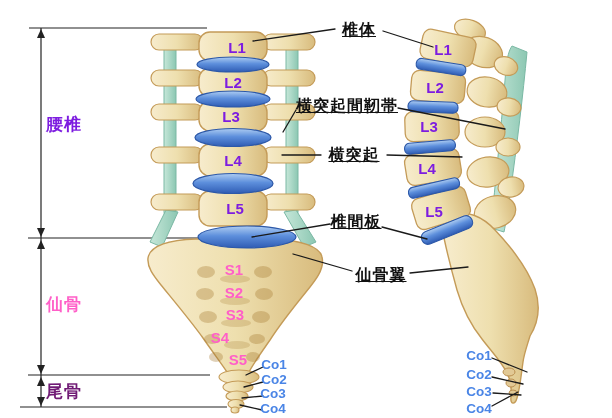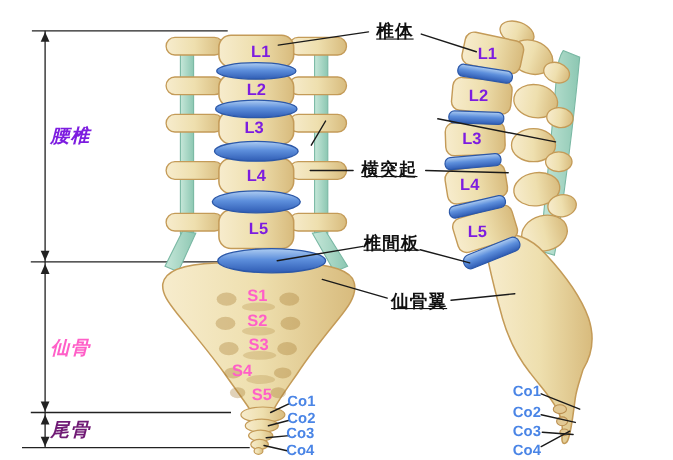--- a/index.html
+++ b/index.html
@@ -5,21 +5,21 @@
   html,body{margin:0;padding:0;background:#fff;}
   #stage{
     position:relative;width:612px;height:418px;background:#ffffff;
     overflow:hidden;font-family:"Liberation Sans","DejaVu Sans",sans-serif;
   }
   #art{position:absolute;left:0;top:0;z-index:0;}
   .lbl{
     position:absolute;z-index:2;transform:translate(-50%,-50%);
     white-space:nowrap;font-weight:bold;line-height:1;
   }
-  .region{font-size:17px;letter-spacing:1px;font-style:italic;}
+  .region{font-size:17px;letter-spacing:1px;}
   .lumbar-c{color:#7d1ce0;}
   .sacral-c{color:#ff5fc8;}
   .cocc-c{color:#4a85e6;}
   .cocc-region-c{color:#701a75;}
   .anno{font-size:16px;color:#111;letter-spacing:1px;text-decoration:underline;}
   .vlab{font-size:15px;}
   .slab{font-size:15px;}
   .clab{font-size:13.5px;}
 </style>
 </head>
@@ -186,24 +186,25 @@
       <line x1="263" y1="396" x2="242" y2="398"></line>
       <line x1="262" y1="410" x2="240" y2="405"></line>
       <line x1="492" y1="358" x2="527" y2="372"></line>
       <line x1="492" y1="377" x2="523" y2="384"></line>
       <line x1="493" y1="393" x2="521" y2="395"></line>
       <line x1="492" y1="406" x2="518" y2="392"></line>
     </g>
   </svg>
 
   <div class="lbl region lumbar-c" style="left:64px;top:124px">腰椎</div>
-  <div class="lbl region sacral-c" style="left:64px;top:316px">仙骨</div>
+  <div class="lbl region sacral-c" style="left:64px;top:304px">仙骨</div>
   <div class="lbl region cocc-region-c" style="left:64px;top:391px">尾骨</div>
 
   <div class="lbl anno" style="left:359px;top:30px">椎体</div>
+  <div class="lbl anno" style="left:347px;top:106px">横突起間靭帯</div>
   <div class="lbl anno" style="left:354px;top:155px">横突起</div>
   <div class="lbl anno" style="left:356px;top:222px">椎間板</div>
   <div class="lbl anno" style="left:381px;top:275px">仙骨翼</div>
 
   <div class="lbl vlab lumbar-c" style="left:237px;top:47px">L1</div>
   <div class="lbl vlab lumbar-c" style="left:233px;top:82px">L2</div>
   <div class="lbl vlab lumbar-c" style="left:231px;top:116px">L3</div>
   <div class="lbl vlab lumbar-c" style="left:233px;top:160px">L4</div>
   <div class="lbl vlab lumbar-c" style="left:235px;top:208px">L5</div>
 

